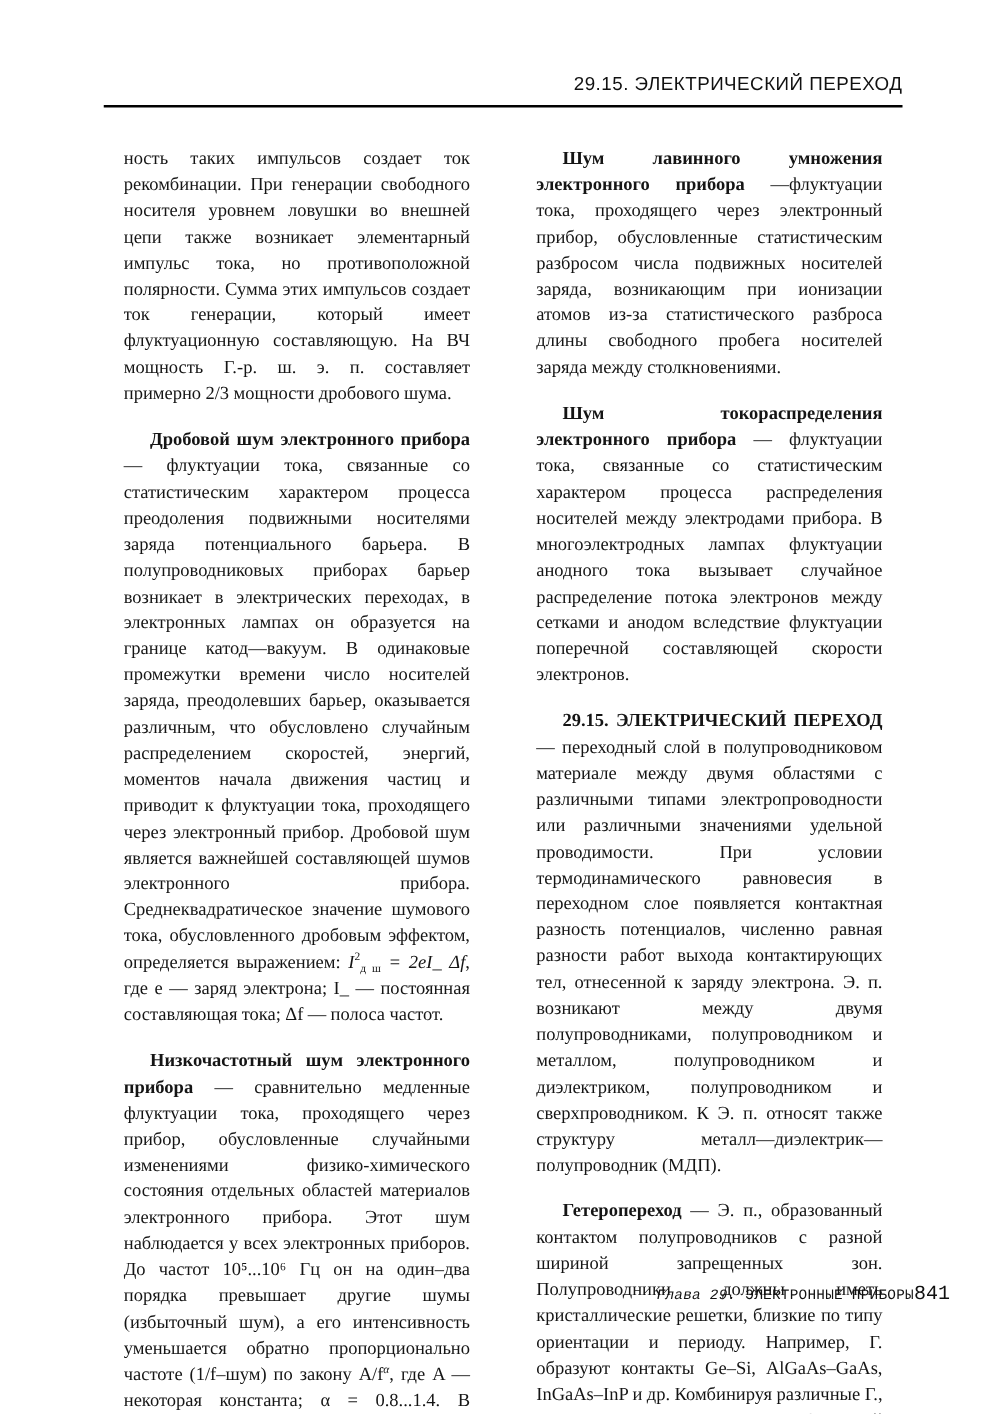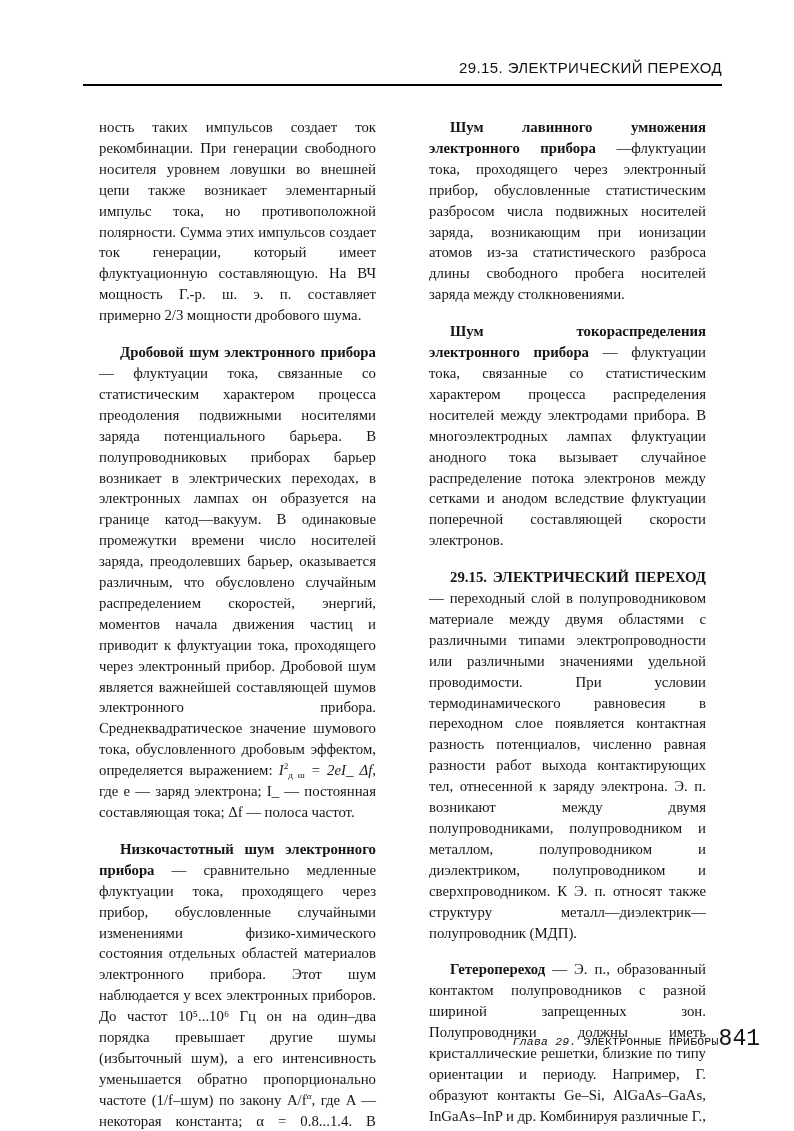--- a/index.html
+++ b/index.html
@@ -51,21 +51,21 @@
     position: absolute;
     top: 1026px; left: 83px; right: 34px;
     display: flex;
     justify-content: flex-end;
     align-items: baseline;
     font-family: Liberation Mono, monospace;
     color: #111;
   }
   .footer-left { font-size: 11.5px; letter-spacing: 0.2px; }
   .footer-left .chap-italic { font-style: italic; }
-  .footer-right { font-size: 23px; }
+  .footer-right { font-size: 16px; }
 </style>
 </head>
 <body>
 
 <div class="page">
 
   <div class="running-header">
     <span>29.15. ЭЛЕКТРИЧЕСКИЙ ПЕРЕХОД</span>
   </div>
   <div class="header-rule"></div>

